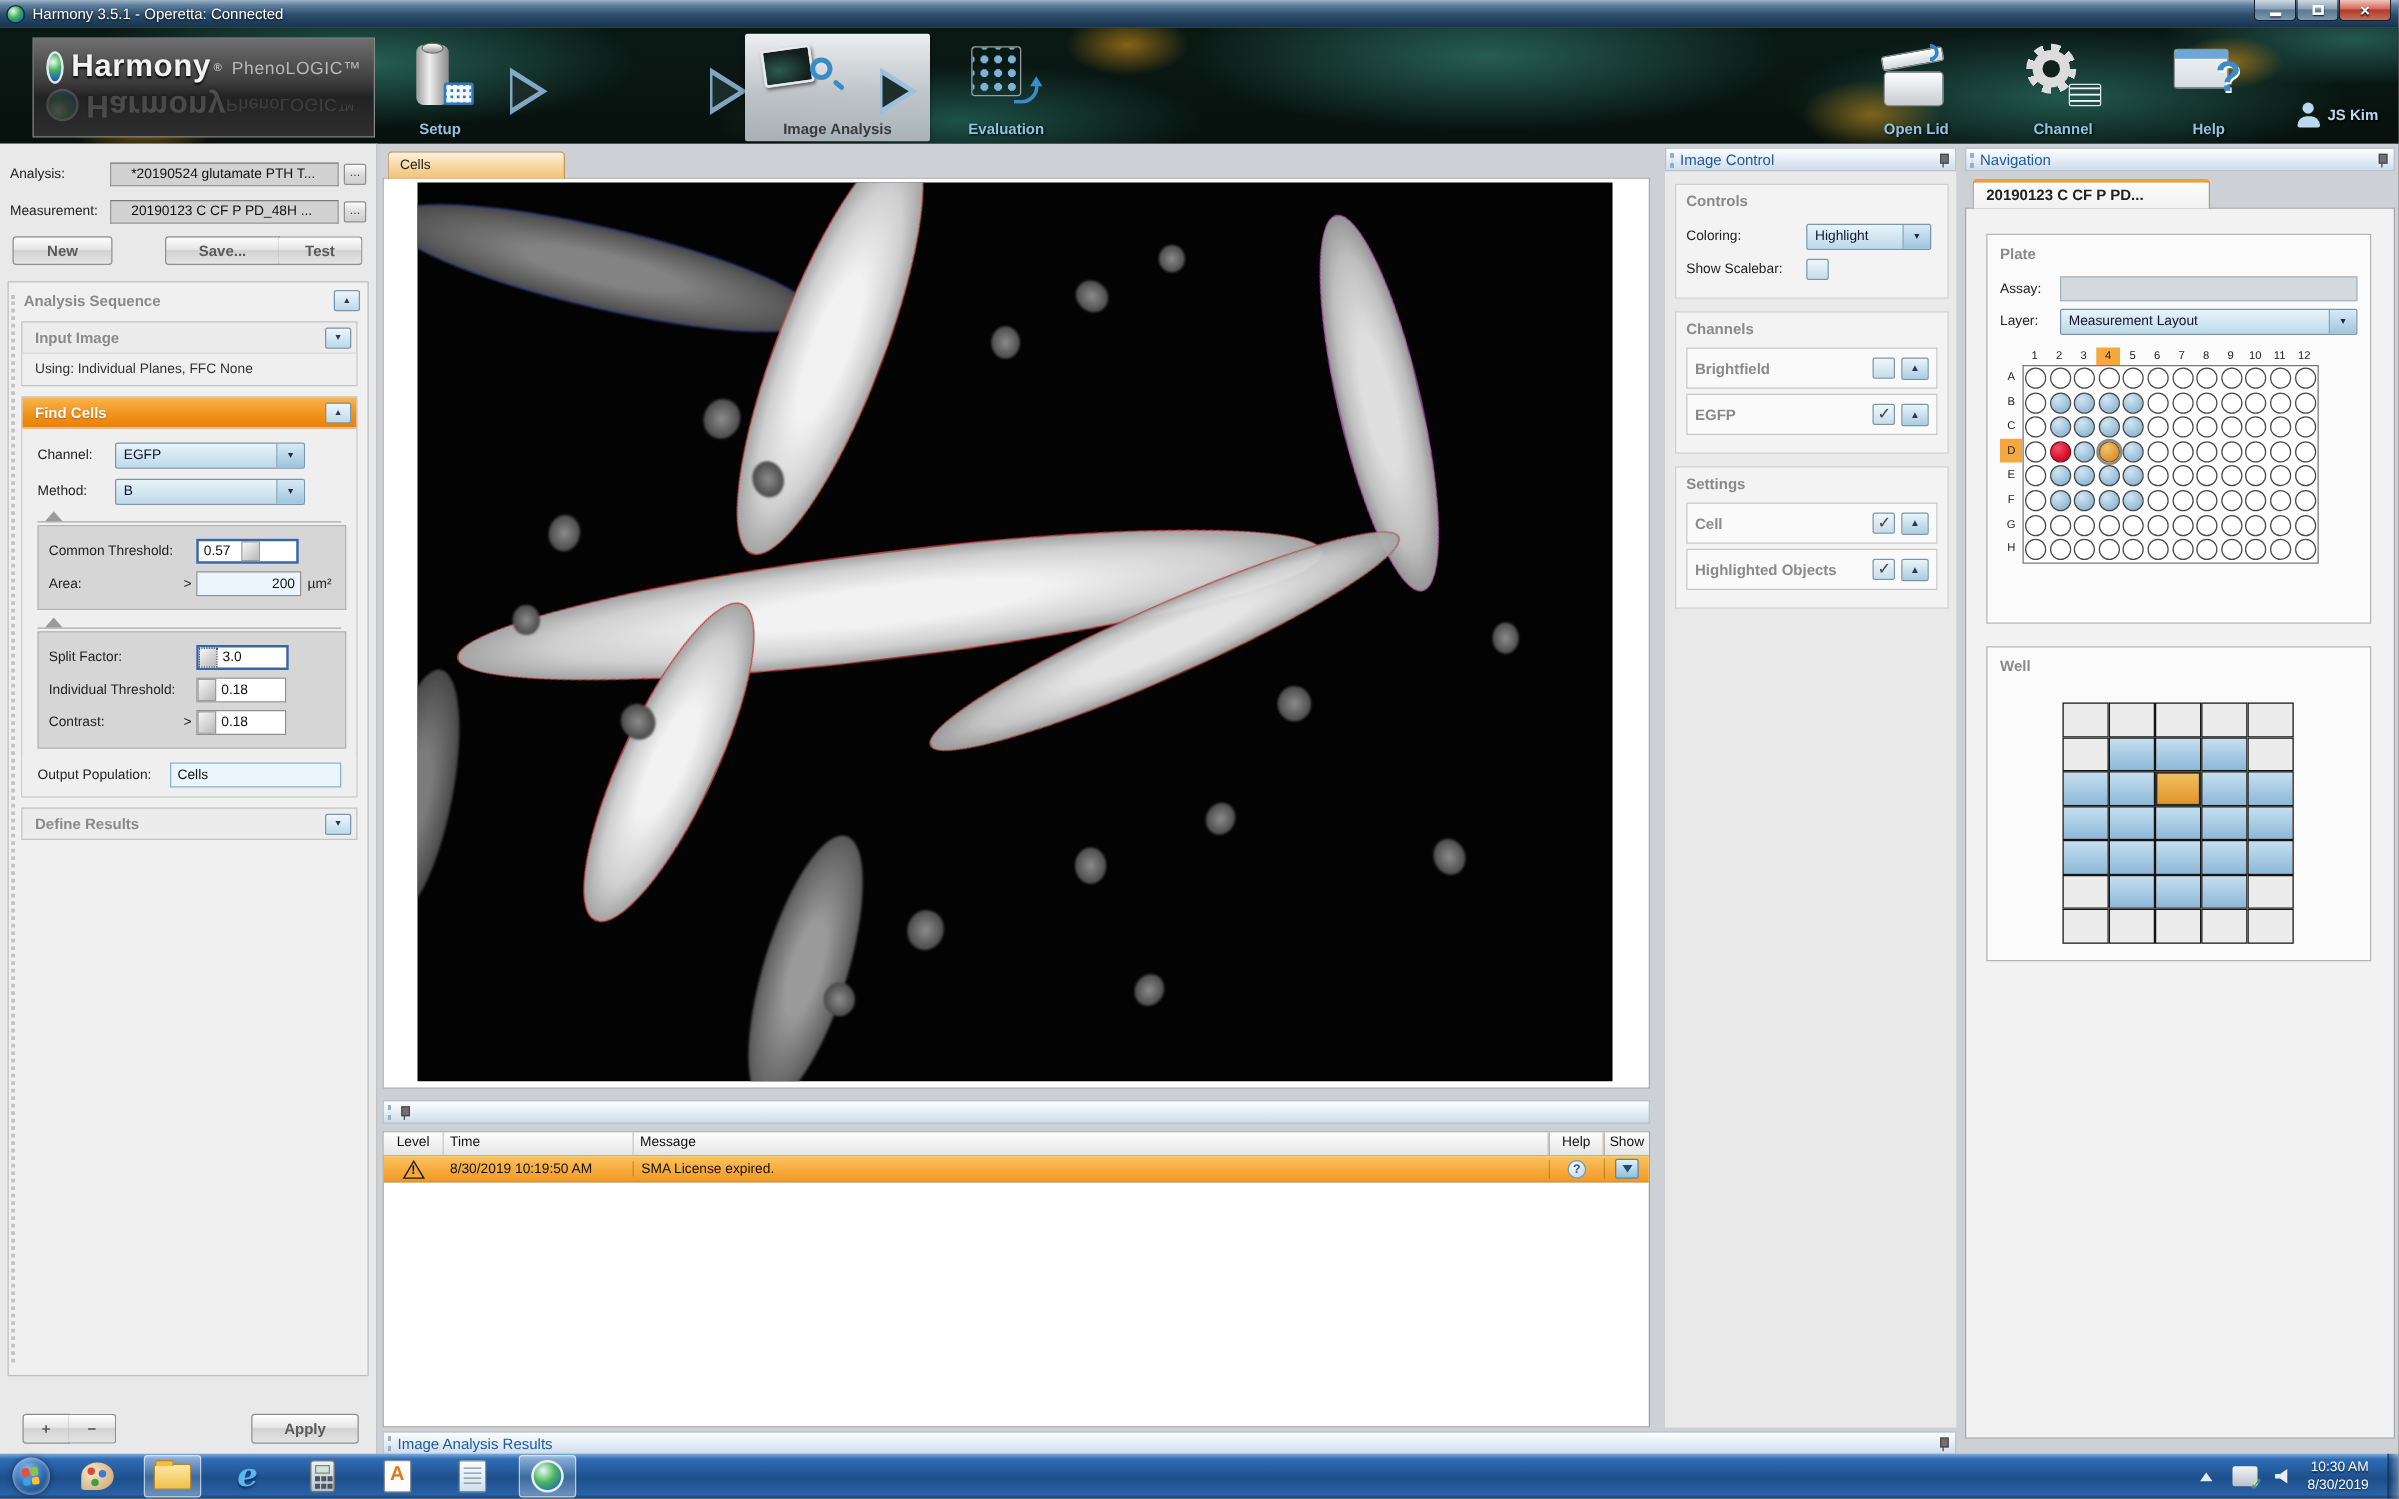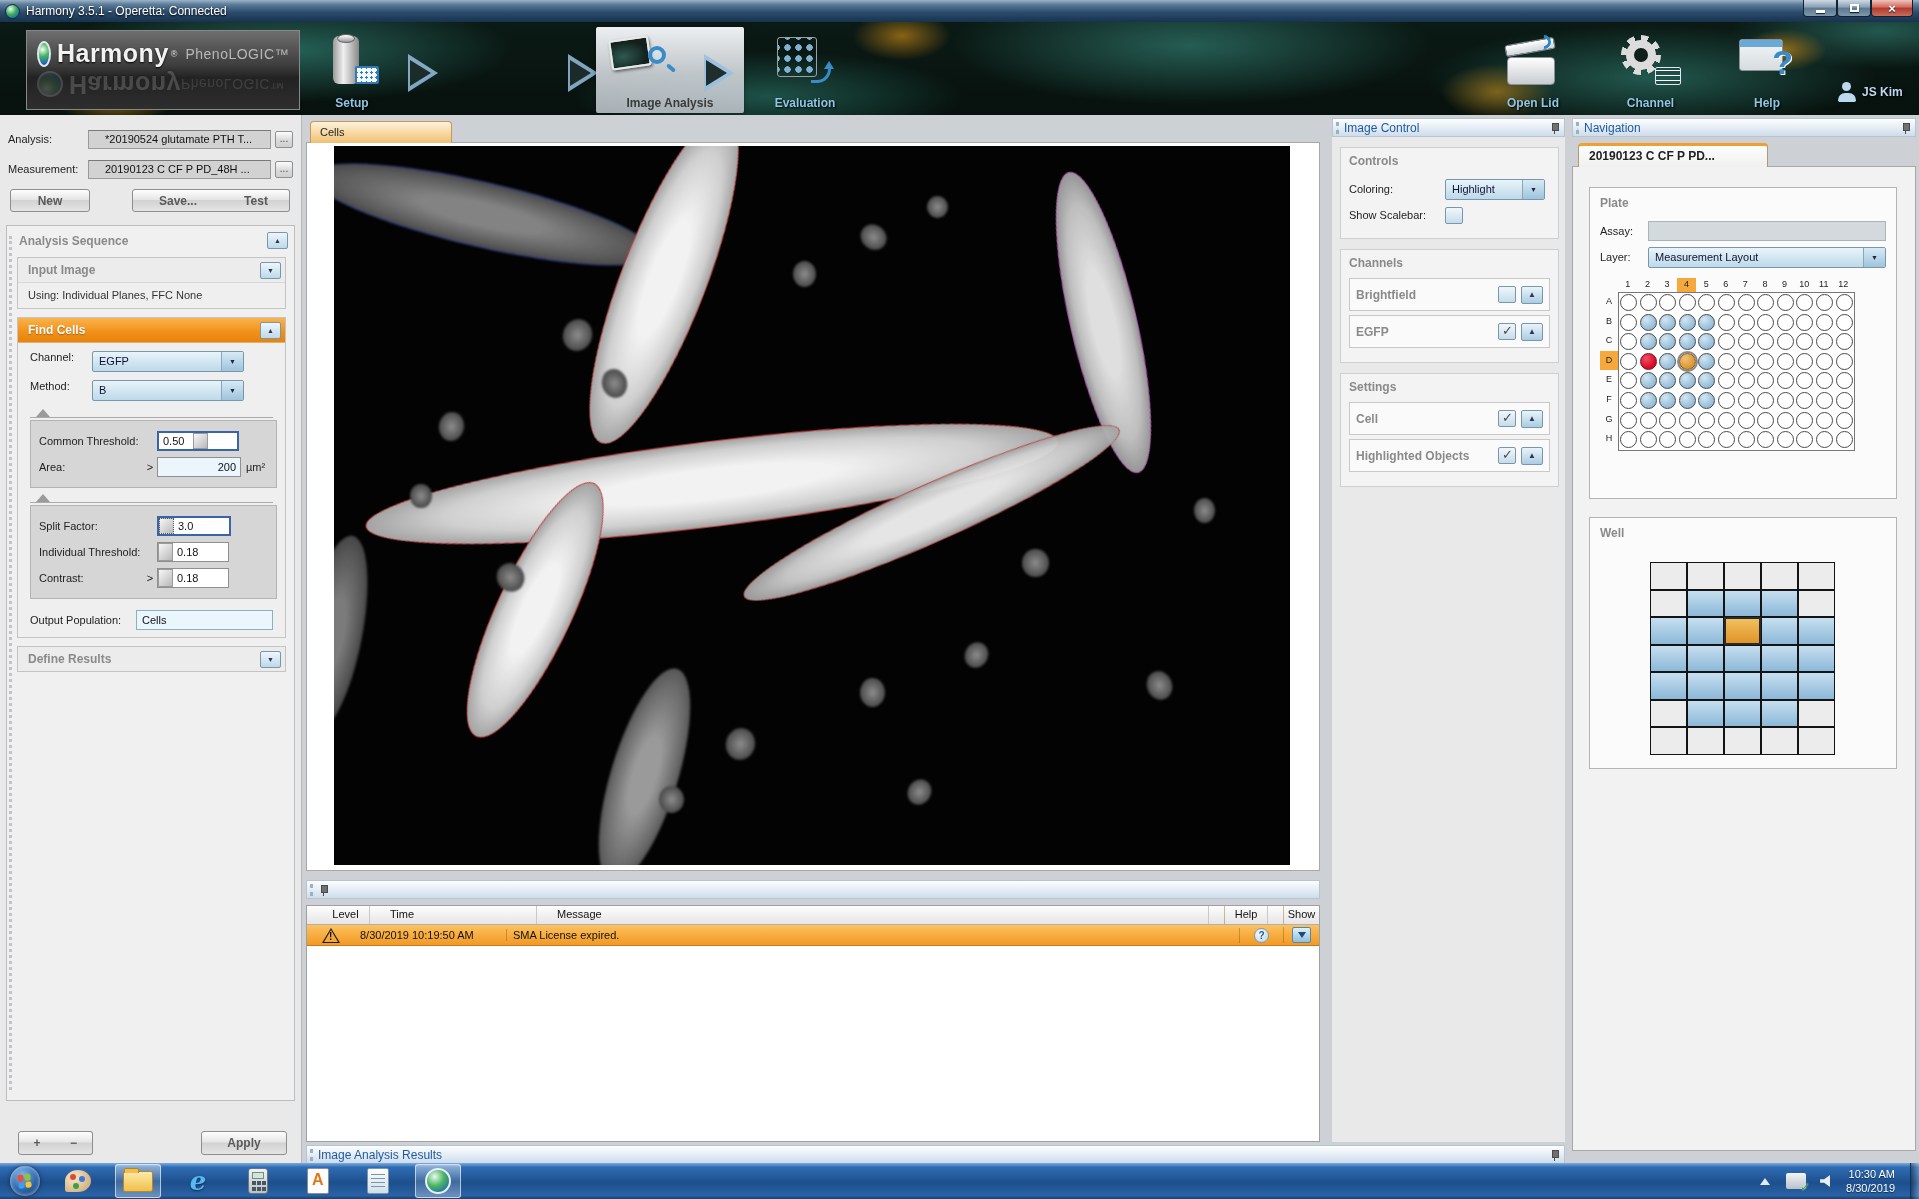--- a/index.html
+++ b/index.html
@@ -118,21 +118,21 @@
   .seqtitle { flex:1; font-size:12px; font-weight:bold; color:#8a8a8a; }
   .sqbtn { width:21px; height:17px; background:linear-gradient(#eef6fb,#bdd9ea); border:1px solid #7a96aa; border-radius:2px;
     font-size:7px; color:#335; display:flex; align-items:center; justify-content:center; }
   .block { margin:4px 8px 8px 10px; background:#ececec; border:1px solid #c4c4c4; }
   .blockhead { display:flex; align-items:center; height:24px; padding:0 4px 0 10px; }
   .blockhead .btitle { flex:1; font-size:12px; font-weight:bold; color:#8a8a8a; }
   .blockhead.orange { background:linear-gradient(#f9b44c,#f09018 60%,#e8820c); }
   .blockhead.orange .btitle { color:#fbfbfb; text-shadow:0 1px 1px rgba(130,70,0,.6); }
   .usingline { font-size:11px; color:#333; padding:6px 10px 7px 10px; background:#efefef; border-top:1px solid #d8d8d8; }
   .fc-body { background:#efefef; border-top:1px solid #e0b070; padding:8px 0 2px 0; }
-  .frow { display:flex; height:26px; padding:0 12px; margin-bottom:3px; }
+  .frow { display:flex; align-items:center; height:26px; padding:0 12px; margin-bottom:3px; }
   .frow .lbl { font-size:11px; color:#222; }
   .dd { display:flex; height:21px; background:linear-gradient(#e9f4fa,#bdd9ea); border:1px solid #7a96aa; border-radius:2px; overflow:hidden; }
   .dd .txt { flex:1; font-size:11px; color:#113; padding:3px 6px; white-space:nowrap; overflow:hidden; }
   .dd .arr { width:22px; background:linear-gradient(#d7eaf5,#9fc4dc); border-left:1px solid #8aa6ba; display:flex; align-items:center; justify-content:center; font-size:7px; color:#224; }
   .expander { position:relative; height:9px; margin:2px 12px 2px 12px; border-bottom:1px solid #aaa; }
   .expander::before { content:""; position:absolute; left:6px; bottom:0; border-left:7px solid transparent; border-right:7px solid transparent; border-bottom:8px solid #9a9a9a; }
   .paramgroup { margin:0 8px 6px 12px; background:#d6d6d6; border:1px solid #b4b4b4; padding:6px 8px; }
   .prow { display:flex; align-items:center; height:24px; margin:2px 0; }
   .prow .plbl { width:118px; font-size:11px; color:#222; }
   .prow .op { width:14px; font-size:11px; color:#222; text-align:center; }
@@ -162,21 +162,21 @@
   .messages { position:absolute; left:0; top:765px; width:1014px; height:262px; }
   .paneheader { height:19px; display:flex; align-items:center; background:linear-gradient(#fdfefe,#dce7f2 70%,#cfdcea);
     border:1px solid #b8c4d0; padding:0 4px 0 3px; }
   .grip { width:0; height:12px; border-left:3px dotted #9ab0c4; margin-right:5px; }
   .panetitle { flex:1; font-size:12px; color:#1e5a9e; }
   .pin { position:relative; width:11px; height:12px; }
   .pin::before { content:""; position:absolute; left:3px; top:1px; width:5px; height:6px; background:#707070; border:1px solid #4a4a4a; }
   .pin::after { content:""; position:absolute; left:5px; top:8px; width:1px; height:4px; background:#4a4a4a; }
   .msg-table { position:absolute; left:0; right:0; top:25px; bottom:0; background:#fff; border:1px solid #a0a0a0; }
   .mhead { display:flex; height:19px; background:linear-gradient(#fdfdfd,#e6e6e6); border-bottom:1px solid #b0b0b0; font-size:11px; color:#111; }
-  .mhead div { padding:2px 5px; border-right:1px solid #c8c8c8;margin-left:15px; }
+  .mhead div { padding:2px 5px; border-right:1px solid #c8c8c8; }
   .mrow { display:flex; height:21px; background:linear-gradient(#fcc25e,#f6a93c 60%,#f09a24); border-bottom:1px solid #c87818; align-items:center; font-size:11px; color:#111; }
   .c-level { width:48px; display:flex; justify-content:center; }
   .c-time { width:152px; padding:0 5px; border-right:1px solid rgba(120,70,0,.35); }
   .c-msg { flex:1; padding:0 6px; }
   .c-help { width:44px; display:flex; justify-content:center; border-left:1px solid rgba(120,70,0,.35); }
   .c-show { width:36px; display:flex; justify-content:center; border-left:1px solid rgba(120,70,0,.35); }
   .mhead .c-time, .mhead .c-msg { border-right:1px solid #c8c8c8; }
   .warn-tri { position:relative; width:0; height:0; border-left:9px solid transparent; border-right:9px solid transparent; border-bottom:15px solid #1a1a1a; }
   .warn-tri::before { content:""; position:absolute; left:-7px; top:2px; border-left:7px solid transparent; border-right:7px solid transparent; border-bottom:12px solid #f5a93c; }
   .warn-tri::after { content:"!"; position:absolute; left:-2px; top:3px; font-size:10px; font-weight:bold; color:#111; }
@@ -413,21 +413,21 @@
               <div class="dd" style="width:152px">
                 <span class="txt">B</span>
                 <span class="arr">▼</span>
               </div>
             </div>
             <div class="expander"></div>
             <div class="paramgroup">
               <div class="prow">
                 <span class="plbl">Common Threshold:</span>
                 <div class="numbox focus" style="width:82px">
-                  <span class="nval" style="width:34px">0.50</span>
+                  <span class="nval" style="width:34px">0.57</span>
                   <span class="handle"></span>
                 </div>
               </div>
               <div class="prow">
                 <span class="plbl" style="width:104px">Area:</span>
                 <span class="op">&gt;</span>
                 <div class="numbox" style="width:84px;background:#eaf6fc;justify-content:flex-end">
                   <span class="nval">200</span>
                 </div>
                 <span class="unit">µm²</span>

